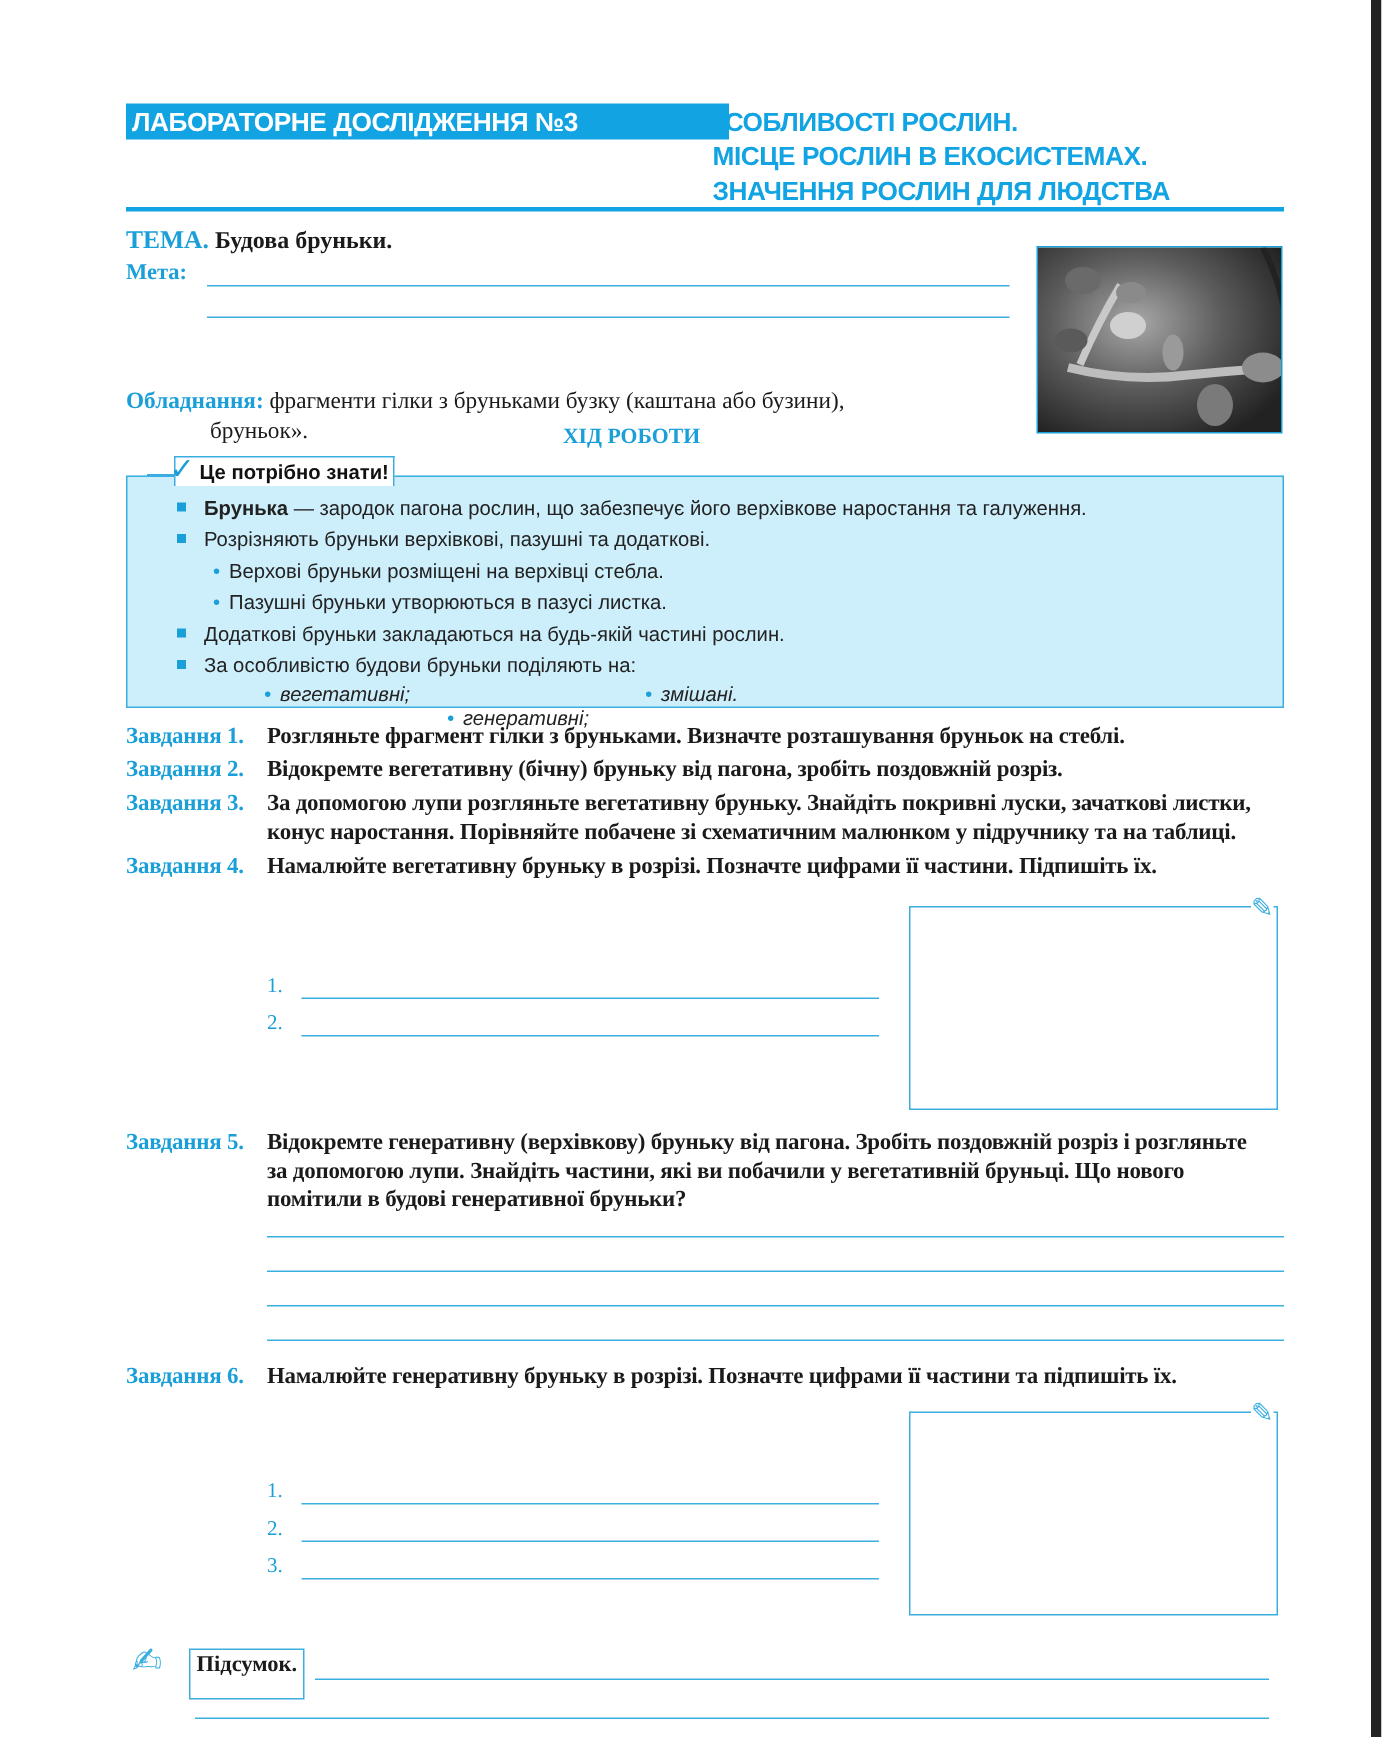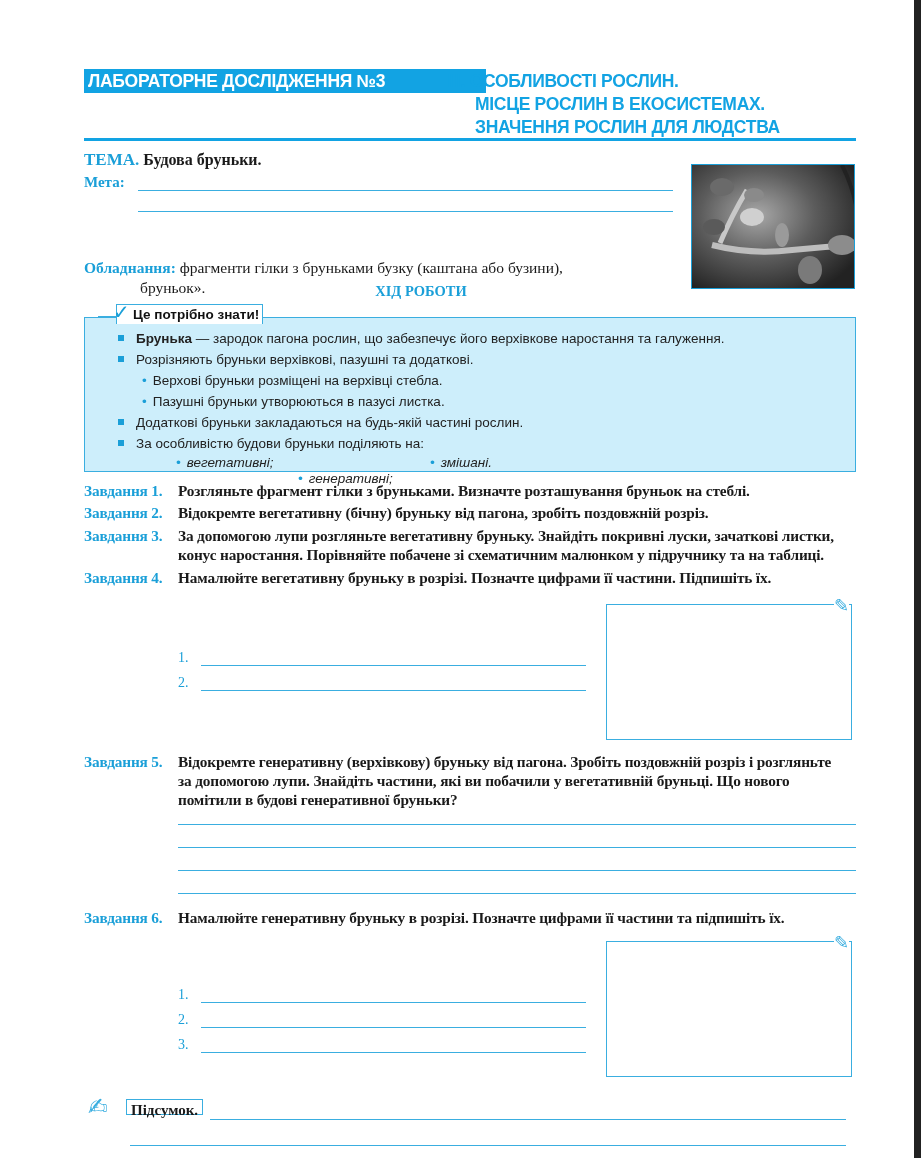--- a/index.html
+++ b/index.html
@@ -65,21 +65,21 @@
   .it { font-style: italic; }
 
   
   .task { font-size: 15.3px; font-weight: bold; line-height: 19px; white-space: nowrap; letter-spacing: -0.15px; }
   .task .lbl { color: #1a9fd8; font-weight: bold; display: inline-block; width: 94px; }
   .num { font-size: 14px; color: #1a9fd8; font-family: "Liberation Serif", serif; }
   .draw-box { position: absolute; border: 1.5px solid #3aaee0; box-sizing: border-box; }
   .pencil { position: absolute; color: #3aaee0; font-size: 18px; font-family: "DejaVu Sans", sans-serif; background: #fff; line-height: 18px; }
 
   .summary-label {
-    left: 126px; top: 1099px; height: 16px; border: 1.5px solid #3aaee0; box-sizing: border-box;
+    left: 126px; top: 1099px; height: 34px; border: 1.5px solid #3aaee0; box-sizing: border-box;
     padding: 0 4px; font-size: 15px; font-weight: bold; line-height: 21px; white-space: nowrap;
   }
   .summary-icon { left: 88px; top: 1093px; color: #3aaee0; font-size: 24px; font-family: "DejaVu Sans", sans-serif; }
 </style>
 </head>
 <body>
 
 <div class="right-edge"></div>
 
 <div class="abs lab-badge">ЛАБОРАТОРНЕ ДОСЛІДЖЕННЯ №3</div>

